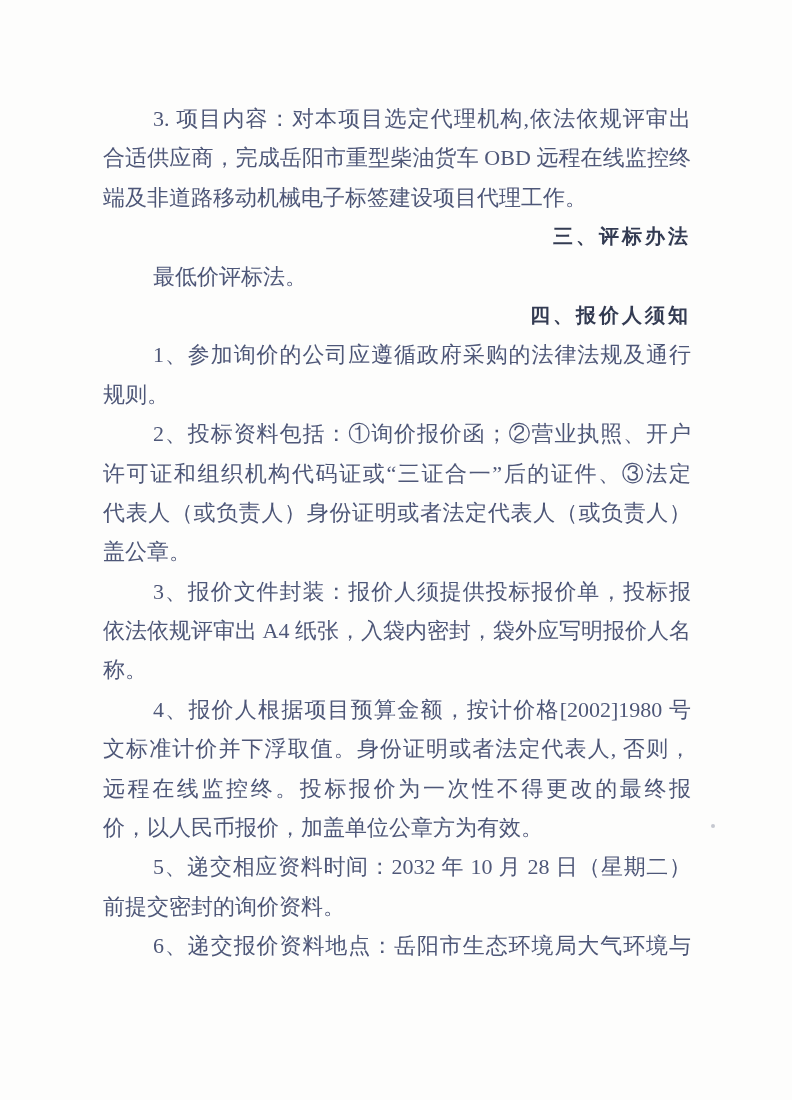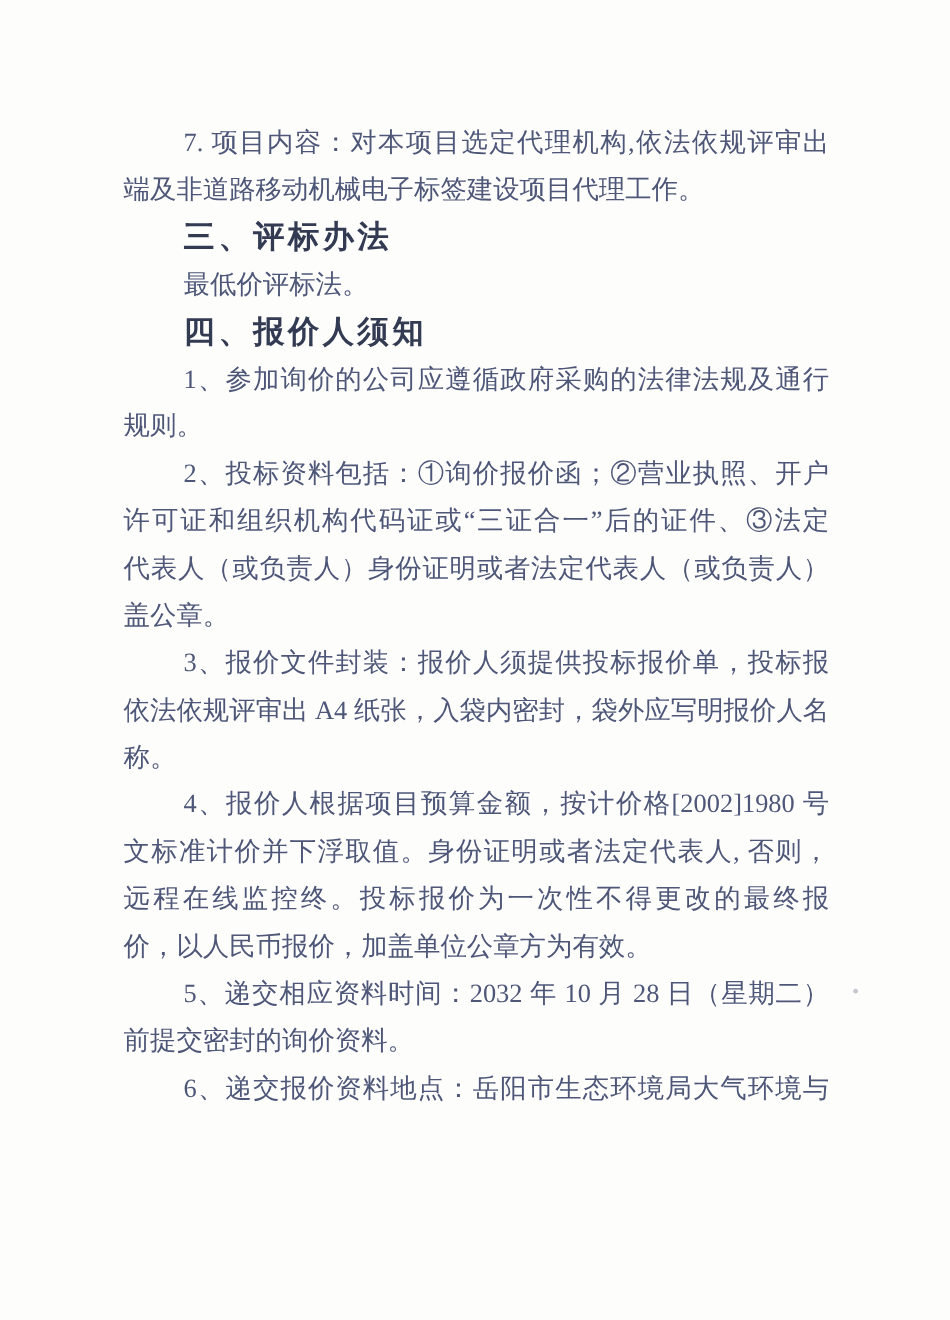--- a/index.html
+++ b/index.html
@@ -32,41 +32,43 @@
   .line.justify {
     text-align: justify;
     text-align-last: justify;
   }
   .line.indent {
     text-indent: 50px;
   }
   .line.heading {
     font-family: Liberation Serif, serif;
     font-weight: 700;
-    font-size: 26px;
+    font-size: 20px;
     color: var(--heading-color, #333b52);
     letter-spacing: 3px;
+    text-align: right;
   }
   .speck {
     position: absolute;
     left: 711px;
     top: 824px;
     width: 4px;
     height: 4px;
     border-radius: 50%;
     background: #a8acb9;
     opacity: 0.65;
   }
 </style>
 </head>
 <body>
 
 <div class="page" style="--page-bg: #fdfdfc; --body-color: #4e5778; --heading-color: #333b52;">
   <div class="textblock" id="lines-container">
-      <div class="line indent justify">7. 项目内容：对本项目选定代理机构,依法依规评审出</div>
+      <div class="line indent justify">3. 项目内容：对本项目选定代理机构,依法依规评审出</div>
+      <div class="line justify">合适供应商，完成岳阳市重型柴油货车 OBD 远程在线监控终</div>
       <div class="line">端及非道路移动机械电子标签建设项目代理工作。</div>
       <div class="line heading indent">三、评标办法</div>
       <div class="line indent">最低价评标法。</div>
       <div class="line heading indent">四、报价人须知</div>
       <div class="line indent justify">1、参加询价的公司应遵循政府采购的法律法规及通行</div>
       <div class="line">规则。</div>
       <div class="line indent justify">2、投标资料包括：①询价报价函；②营业执照、开户</div>
       <div class="line justify">许可证和组织机构代码证或“三证合一”后的证件、③法定</div>
       <div class="line justify">代表人（或负责人）身份证明或者法定代表人（或负责人）</div>
       <div class="line">盖公章。</div>

